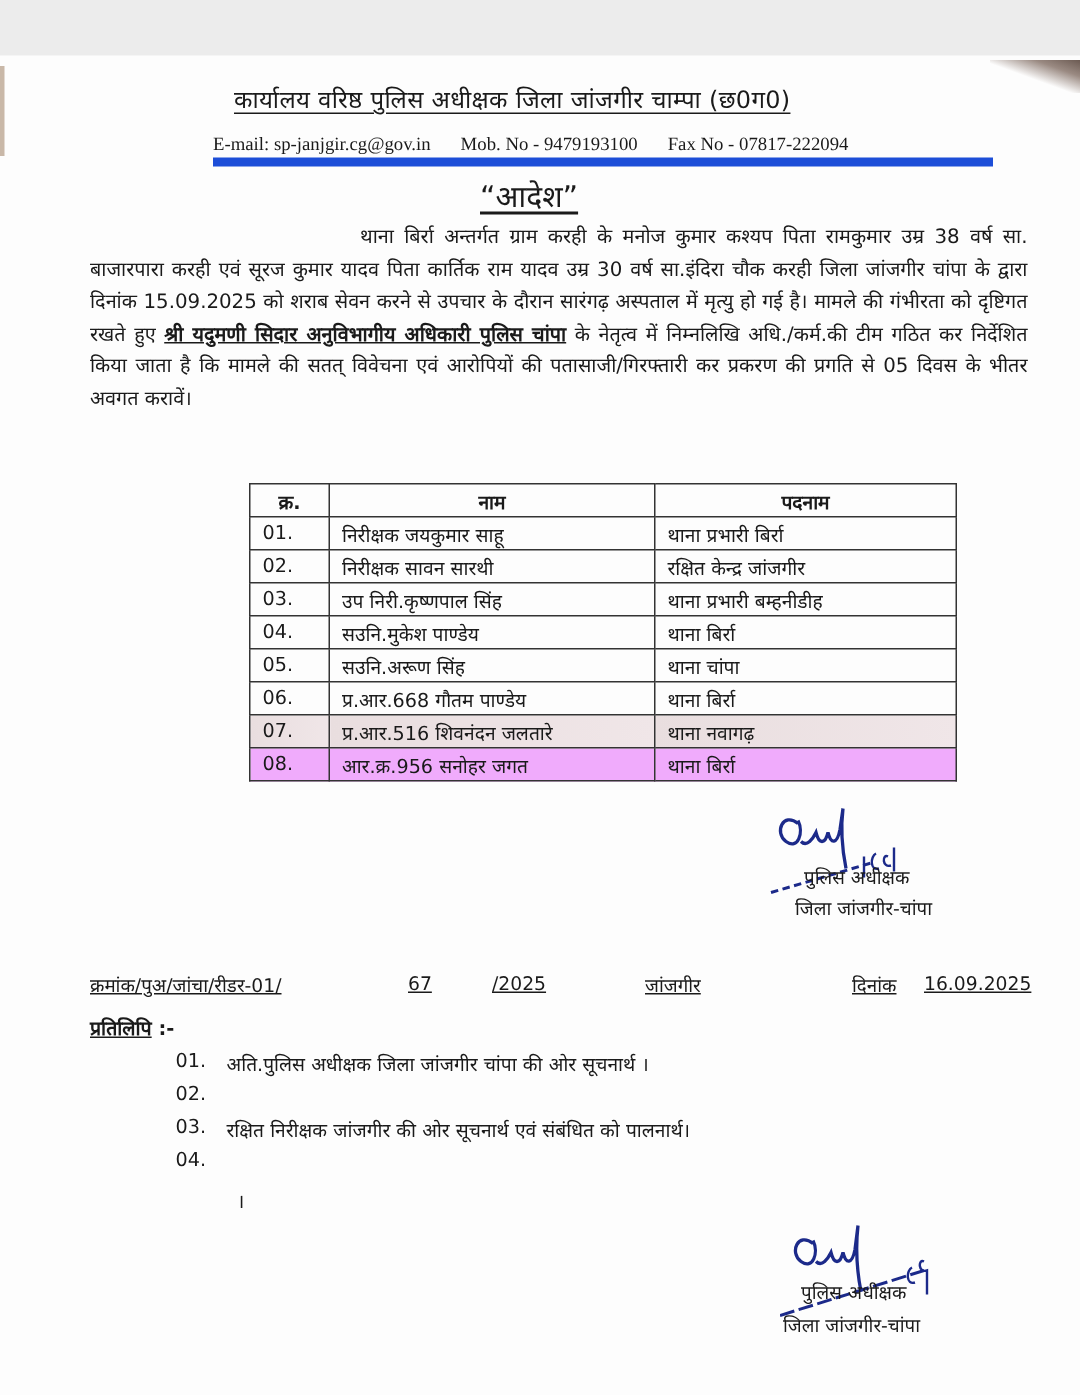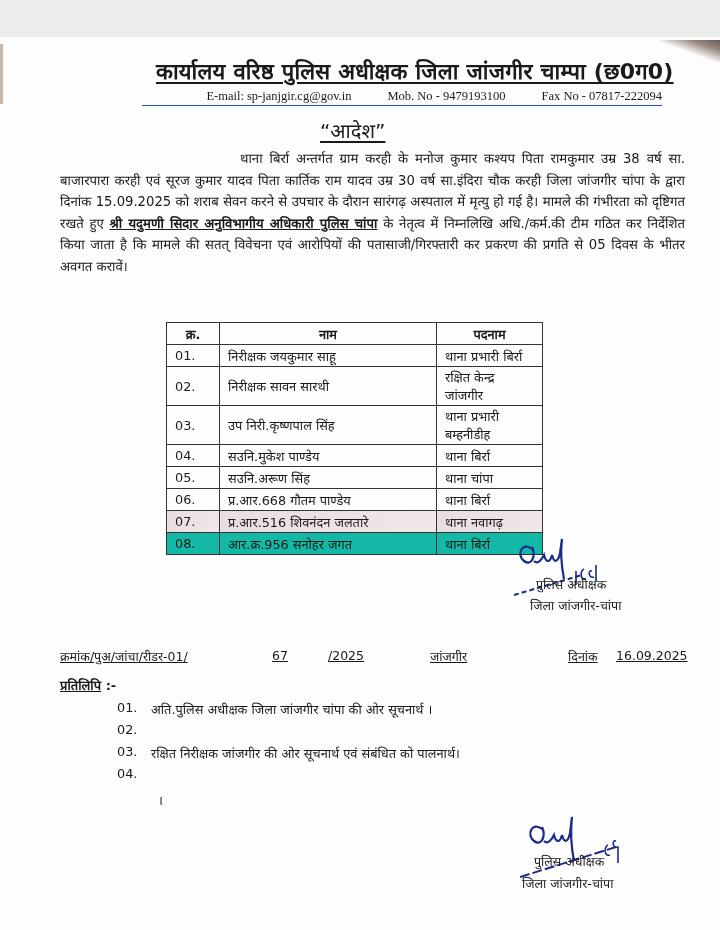--- a/index.html
+++ b/index.html
@@ -15,53 +15,53 @@
     background:#fdfdfd;
   }
   .corner-shadow {
     position:absolute; right:0; top:40px; width:60px; height:22px;
     background:linear-gradient(200deg, #6b5a52 0%, #9a8a82 25%, rgba(255,255,255,0) 55%);
   }
   .left-edge { position:absolute; left:0; top:44px; width:3px; height:60px; background:#c9b8a8; }
 
   .hdr-title {
     position:absolute; left:156px; top:55px; width:500px;
-    font-size:22px; font-weight:bold; letter-spacing:0.2px; white-space:nowrap;
+    font-size:16px; font-weight:normal; letter-spacing:0.2px; white-space:nowrap;
     text-decoration:underline; text-underline-offset:3px;
   }
   .hdr-contact {
     position:absolute; left:142px; top:89px; width:520px;
     font-family:"Liberation Serif", serif; font-size:12.5px; white-space:nowrap;
-    border-bottom:1px solid #1d4ed8; padding-bottom:1px;
-    display:flex; gap:36px;justify-content:flex-end;
+    border-bottom:6px solid #1d4ed8; padding-bottom:1px;
+    display:flex; gap:20px;
   }
   .order-title {
     position:absolute; left:320px; top:117px;
     font-size:20px; font-weight:normal; text-decoration:underline; text-underline-offset:3px;
   }
   .body-para {
     position:absolute; left:60px; top:148px; width:625px;
     font-size:13.2px; line-height:21.5px; text-align:justify;
   }
   .body-para .indent { display:inline-block; width:180px; }
   .body-para .u { font-weight:bold; text-decoration:underline; }
 
   table.team {
-    position:absolute; left:166px; top:322px; width:377px;
+    position:absolute; left:166px; top:322px; width:472px;
     border-collapse:collapse; font-size:12.8px;
   }
   table.team td, table.team th {
     border:1px solid #333; padding:1px 8px; height:19px; text-align:left; font-weight:normal;
   }
   table.team th { text-align:center; font-weight:bold; }
   table.team th.num { text-align:center; }
   table.team td.num { width:36px; }
   table.team td.name { width:200px; }
   table.team tr.shade td { background:linear-gradient(90deg,#e9dedf,#f0e6e8);margin-top:30px; }
-  table.team tr.shade2 td { background:#14b8a6; }
+  table.team tr.shade2 td { background:#f0abfc; }
 
   .sig1 { position:absolute; left:512px; top:535px; width:160px; height:90px; }
   .sig1 svg, .sig2 svg { position:absolute; left:0; top:0; }
   .sig-role { position:absolute; font-size:12.5px; white-space:nowrap; }
 
   .refline {
     position:absolute; left:60px; top:648px; width:630px; font-size:12.5px; white-space:nowrap;
   }
   .refline span { position:absolute; top:0;text-decoration:underline; }
   .copy-title {

